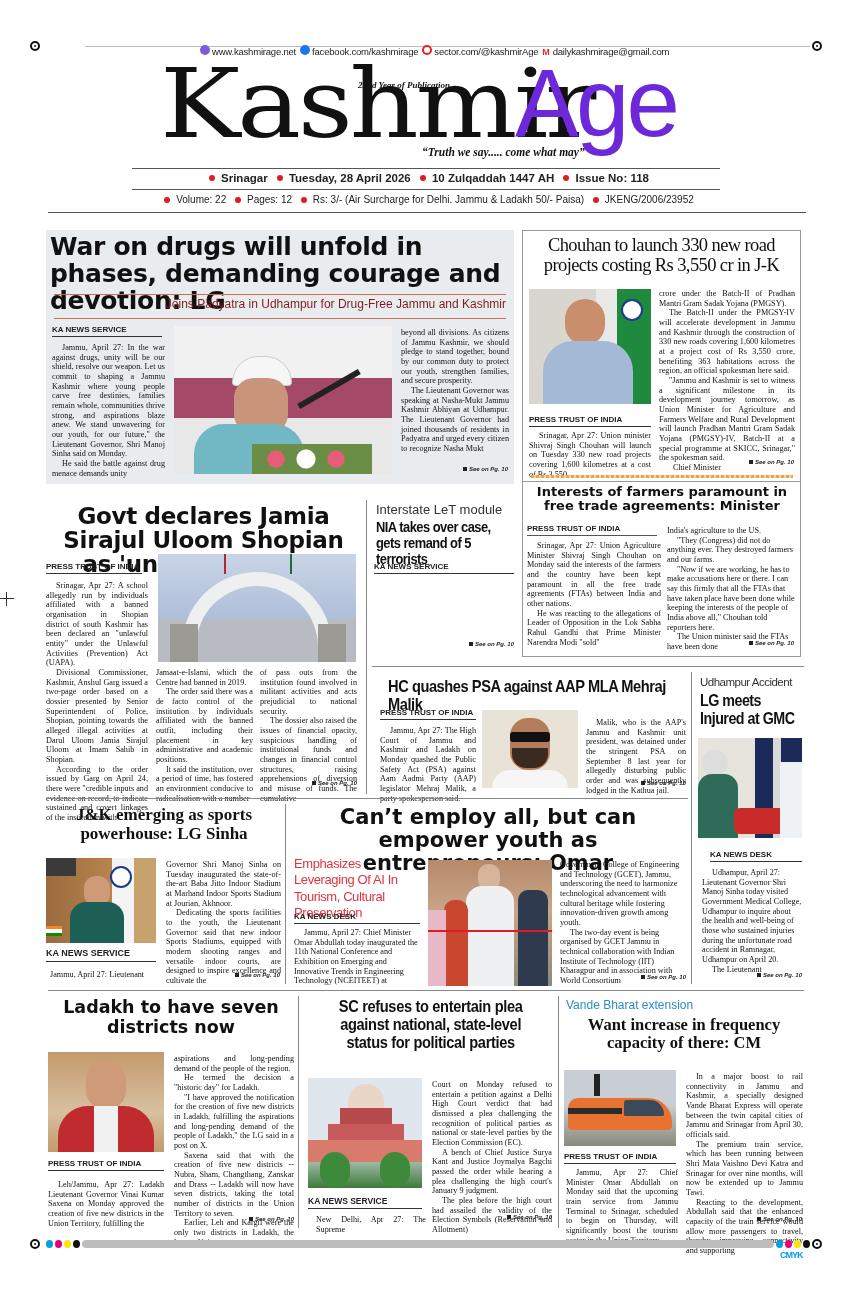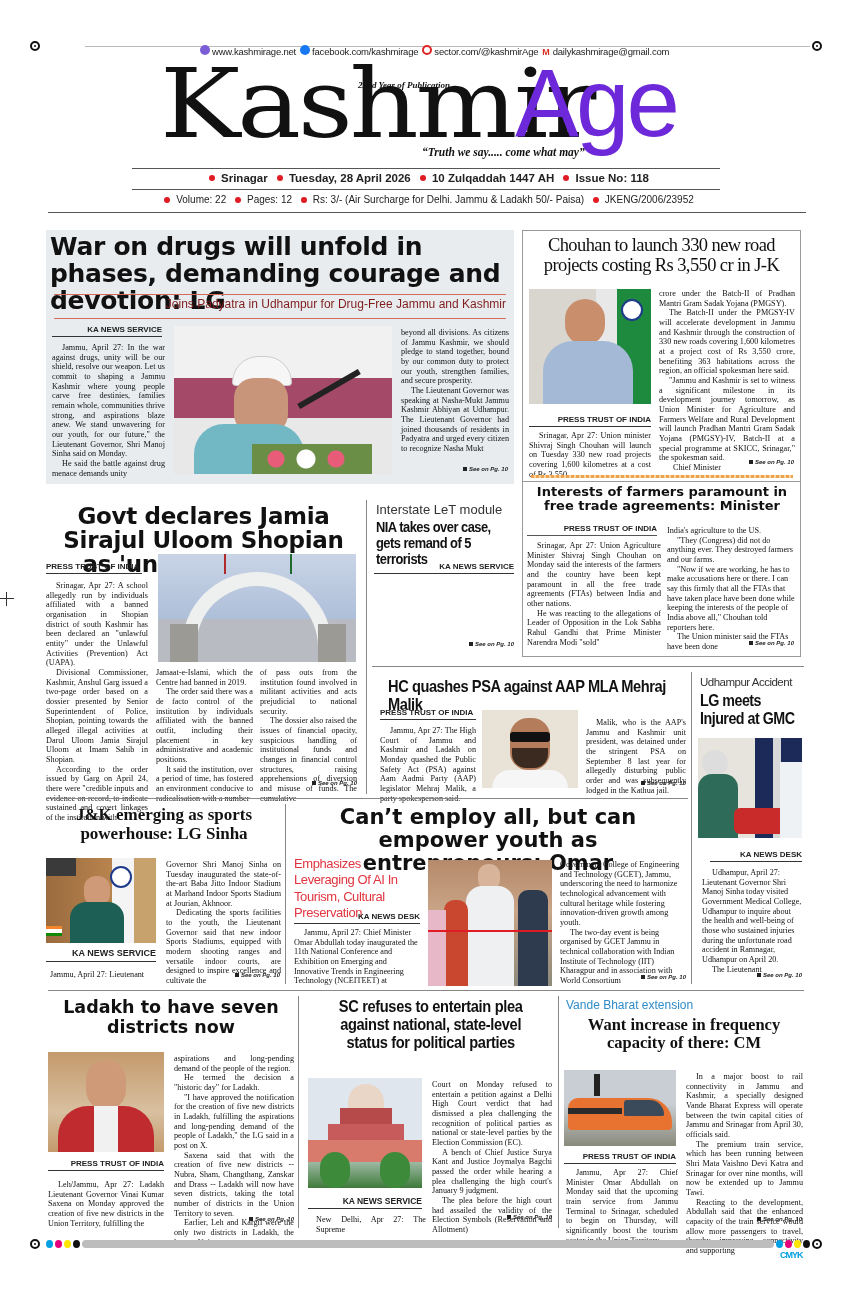--- a/index.html
+++ b/index.html
@@ -21,21 +21,21 @@
 .infoline{position:absolute;left:132px;width:588px;top:194px;text-align:center;font-family:"Liberation Sans",sans-serif;font-size:10px;color:#222}
 .dot{display:inline-block;width:6px;height:6px;border-radius:50%;background:#e01b24;margin:0 6px 1px 6px;vertical-align:middle}
 .sep{position:absolute;height:1px;background:#888}
 .vsep{position:absolute;width:1px;background:#888}
 .box{position:absolute}
 .hl-sans{font-family:"DejaVu Sans",sans-serif;font-weight:bold;color:#111;line-height:1.05;text-align:center}
 .hl-serif{font-family:"DejaVu Serif",serif;color:#111;line-height:1.1;text-align:center}
 .hl-cond{font-family:"Liberation Sans",sans-serif;font-weight:bold;color:#111;line-height:1.05;transform-origin:left}
 .body{font-family:"Liberation Serif",serif;font-size:8.2px;line-height:1.18;color:#111;text-align:justify}
 .body p{text-indent:10px}
-.byline{font-family:"Liberation Sans",sans-serif;font-weight:bold;font-size:8px;text-align:right;border-bottom:1px solid #333;padding-bottom:2px;color:#222}
+.byline{font-family:"Liberation Sans",sans-serif;font-weight:bold;font-size:8px;text-align:left;border-bottom:1px solid #333;padding-bottom:2px;color:#222}
 .seemore{font-family:"Liberation Sans",sans-serif;font-size:6px;font-style:italic;font-weight:bold;text-align:right;color:#222}
 .seemore::before{content:"";display:inline-block;width:4px;height:4px;background:#222;margin-right:2px}
 .photo{position:absolute;overflow:hidden}
 .kicker{font-family:"Liberation Sans",sans-serif;color:#333;font-weight:normal}
 </style>
 </head>
 <body>
 
 <div class="reg" style="left:30px;top:41px"></div>
 <div class="reg" style="left:812px;top:41px"></div>

